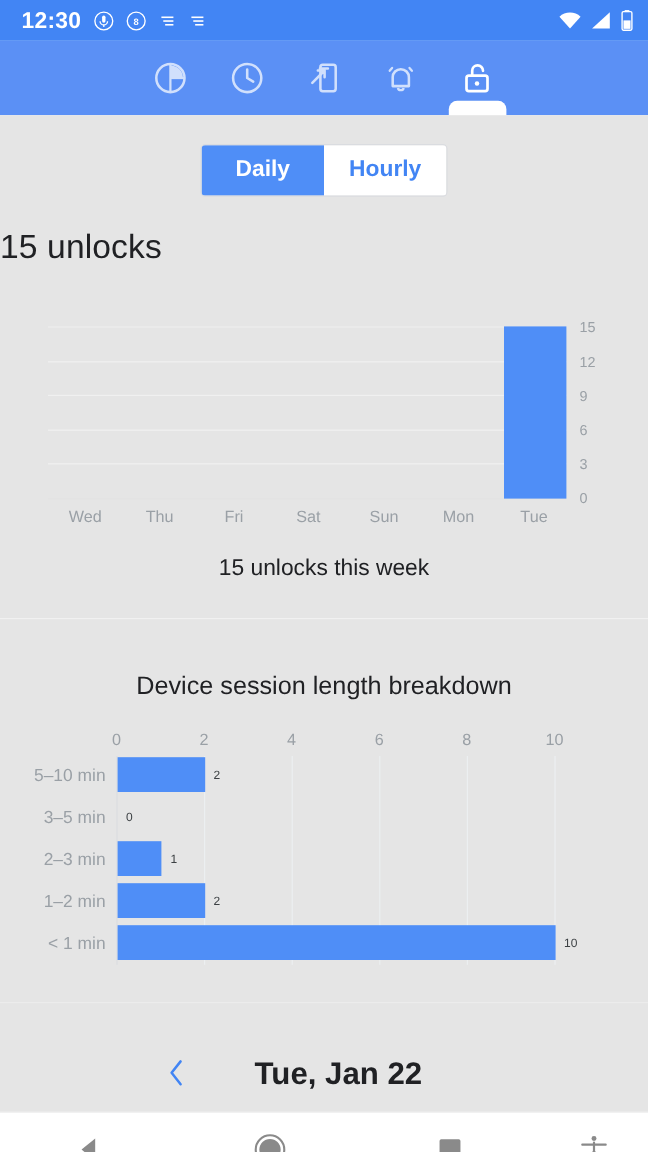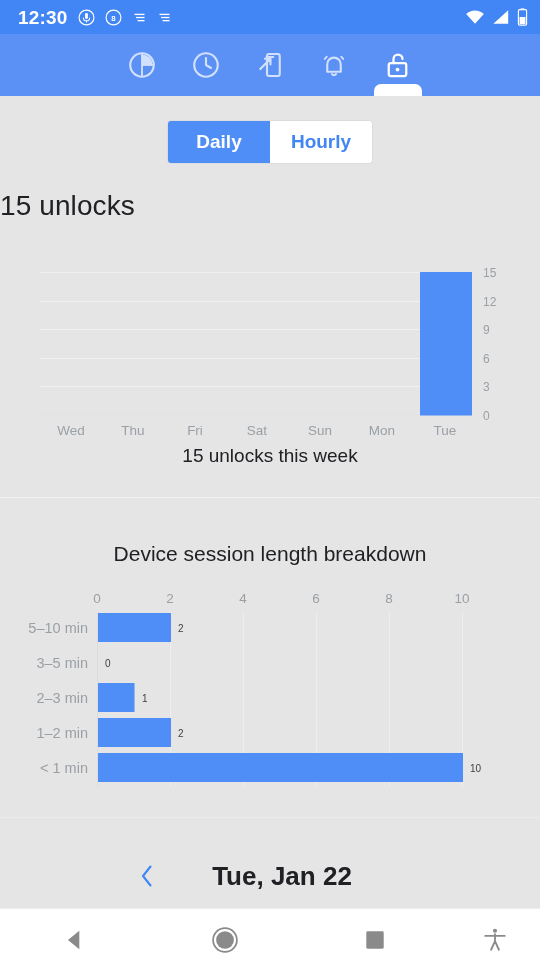--- a/index.html
+++ b/index.html
@@ -99,21 +99,21 @@
     position: relative;
     margin: 32px 0 0 0;
     height: 185px;
   }
   .daily-chart svg { display: block; }
 
   .subcaption {
     text-align: center;
     font-size: 19px;
     color: #202124;
-    margin-top: 6px;
+    margin-top: 24px;
   }
 
   .divider { height: 1px; background: #f1f1f1; margin-top: 30px; }
 
   .section-title {
     text-align: center;
     font-size: 21px;
     color: #202124;
     margin-top: 44px;
   }

